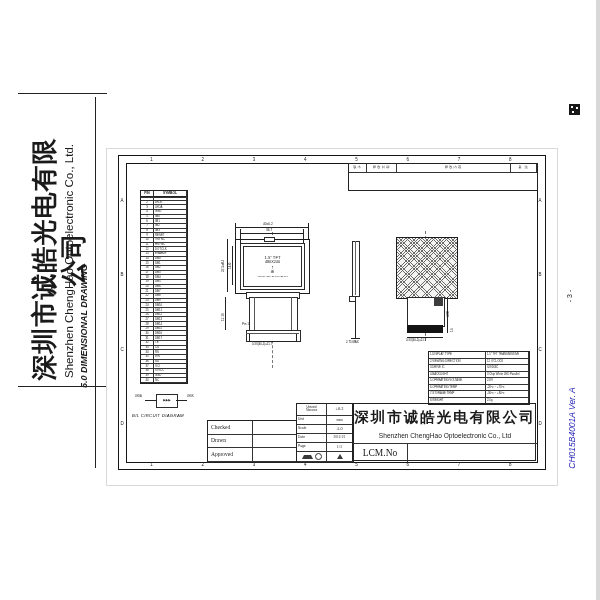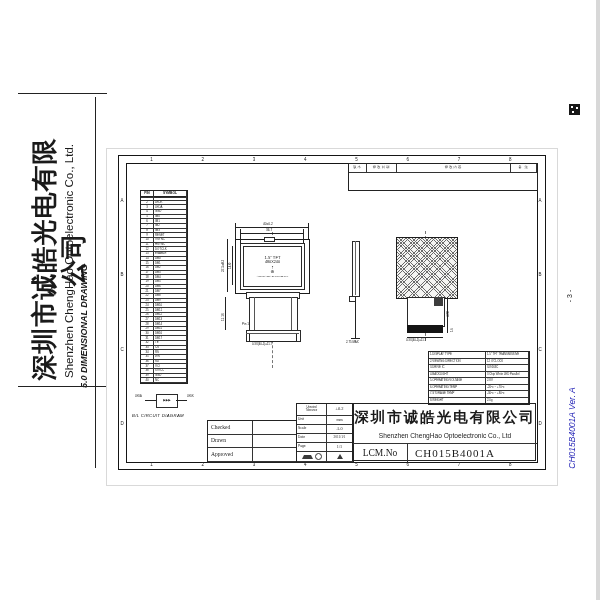--- a/index.html
+++ b/index.html
@@ -355,16 +355,15 @@
     </div>
     <div class="cell">
       <span class="tri"></span>
     </div>
   </div>
 
   <div class="abs" style="left:352px;top:403px;width:184px;height:58px;border:0.9px solid #222;box-sizing:border-box;">
     <div class="abs tofu" style="left:0;top:2px;width:184px;text-align:center;font-size:14.5px;font-weight:bold;letter-spacing:2px;line-height:1.6;">深圳市诚皓光电有限公司</div>
     <div class="abs" style="left:0;top:28px;width:184px;text-align:center;font-size:6.6px;line-height:1.3;border-bottom:0.6px solid #333;padding-bottom:2px;box-sizing:border-box;height:12px;">Shenzhen ChengHao Optoelectronic Co., Ltd</div>
     <div class="abs serif" style="left:0;top:40px;width:54px;height:18px;border-right:0.6px solid #333;display:flex;align-items:center;justify-content:center;font-size:9.5px;">LCM.No</div>
-    <div class="abs serif" style="left:54px;top:40px;width:130px;height:18px;display:flex;align-items:center;justify-content:flex-start;padding-left:8px;font-size:11px;letter-spacing:1px;box-sizing:border-box;">CH015B4001A</div>
   </div>
 
 </div>
 
 </body></html>

